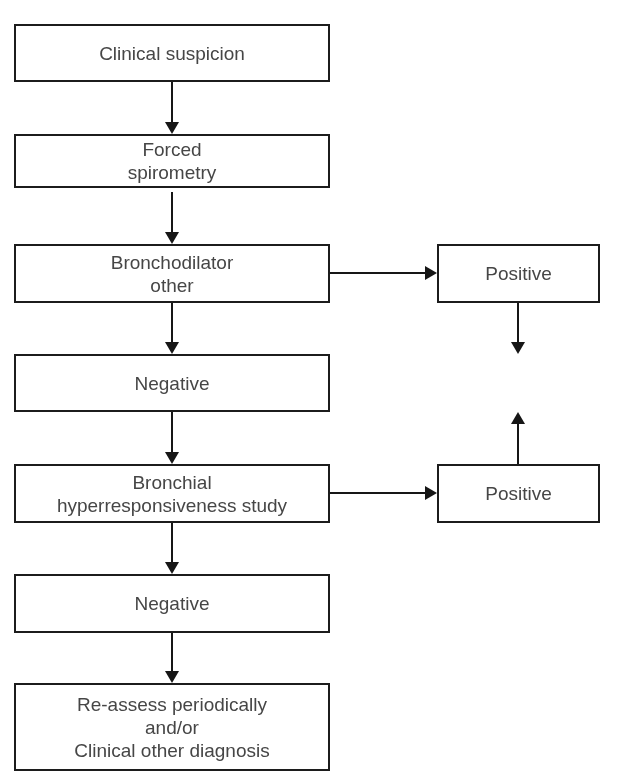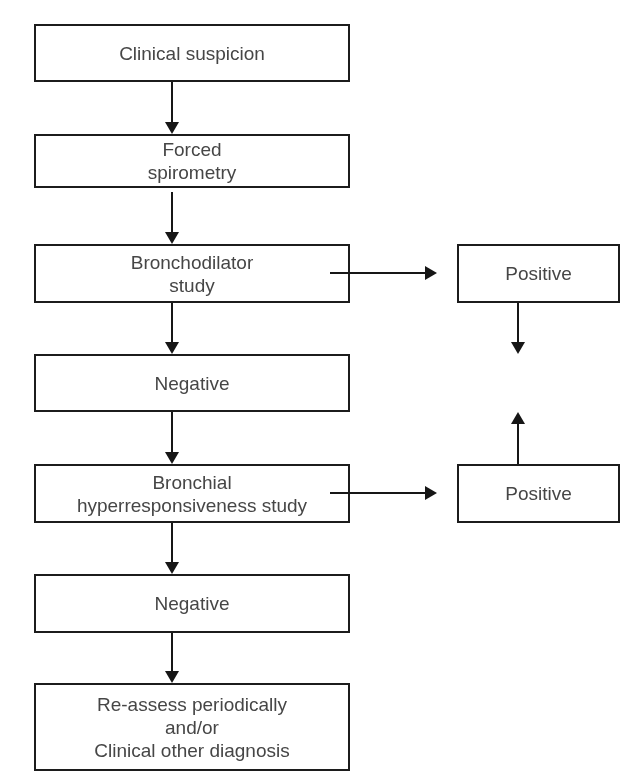--- a/index.html
+++ b/index.html
@@ -9,21 +9,20 @@
     font-family:"Liberation Sans","DejaVu Sans",sans-serif;
     overflow:hidden;
   }
   .node {
     position:absolute; box-sizing:border-box;
     border:2px solid var(--box-border,#1c1c1c);
     background:#fff;
     display:flex; align-items:center; justify-content:center;
     text-align:center; font-size:19px; line-height:23px;
     color:var(--text,#464646);
-    margin-left:20px;
   }
   .node .label { white-space:pre-line; }
   .node.bold { font-weight:bold; color:var(--bold-text,#111); }
 
   
   #n-clinical   { left:14px;  top:24px;  width:316px; height:58px; }
   #n-spirometry { left:14px;  top:134px; width:316px; height:54px; }
   #n-broncho    { left:14px;  top:244px; width:316px; height:59px; }
   #n-negative1  { left:14px;  top:354px; width:316px; height:58px; }
   #n-study      { left:14px;  top:464px; width:316px; height:59px; }
@@ -73,21 +72,21 @@
 
   <div class="node" id="n-clinical">
     <span class="label">Clinical suspicion</span>
   </div>
   <div class="node" id="n-spirometry">
     <span class="label">Forced
 spirometry</span>
   </div>
   <div class="node" id="n-broncho">
     <span class="label">Bronchodilator
-study</span>
+other</span>
   </div>
   <div class="node" id="n-negative1">
     <span class="label">Negative</span>
   </div>
   <div class="node" id="n-study">
     <span class="label">Bronchial
 hyperresponsiveness study</span>
   </div>
   <div class="node" id="n-negative2">
     <span class="label">Negative</span>

